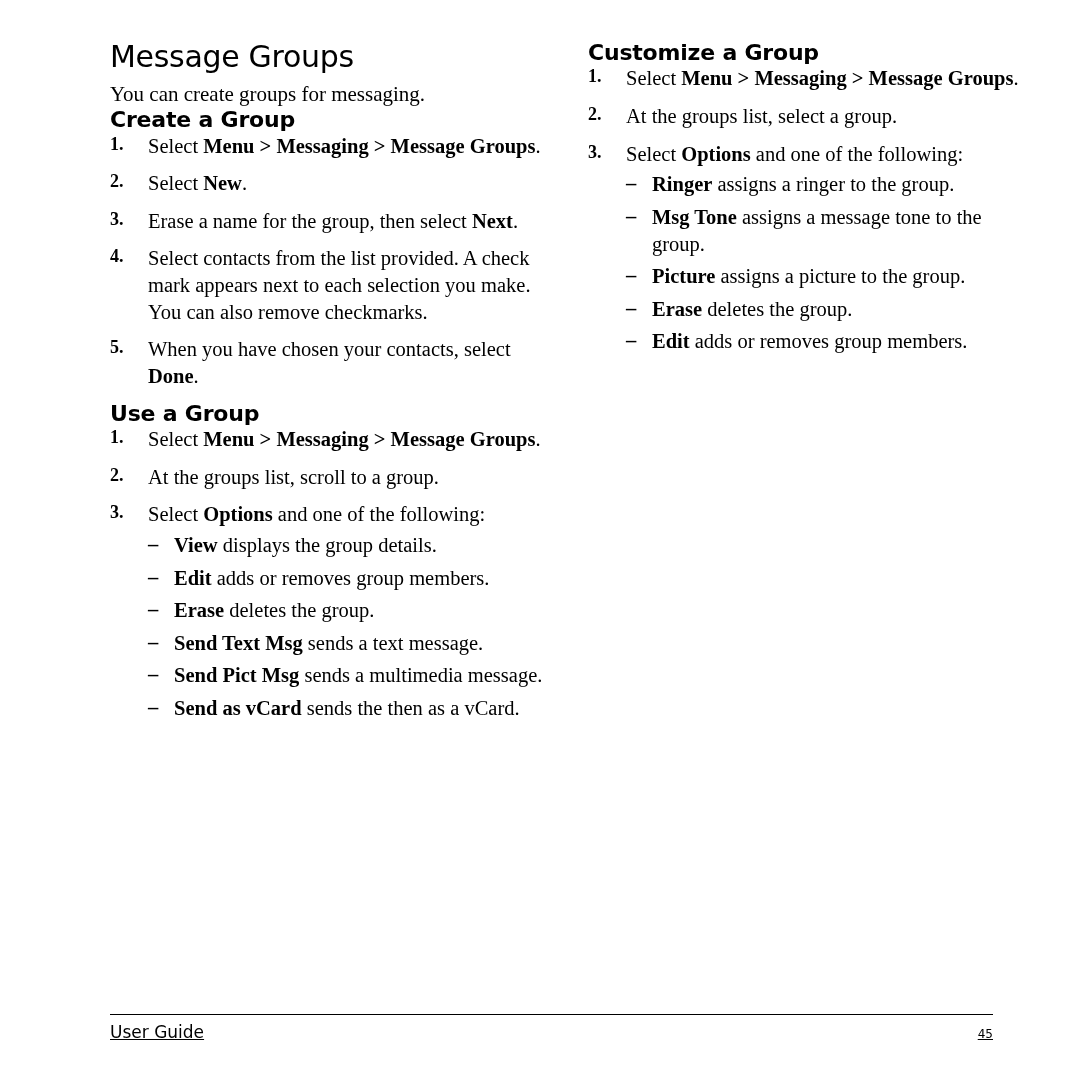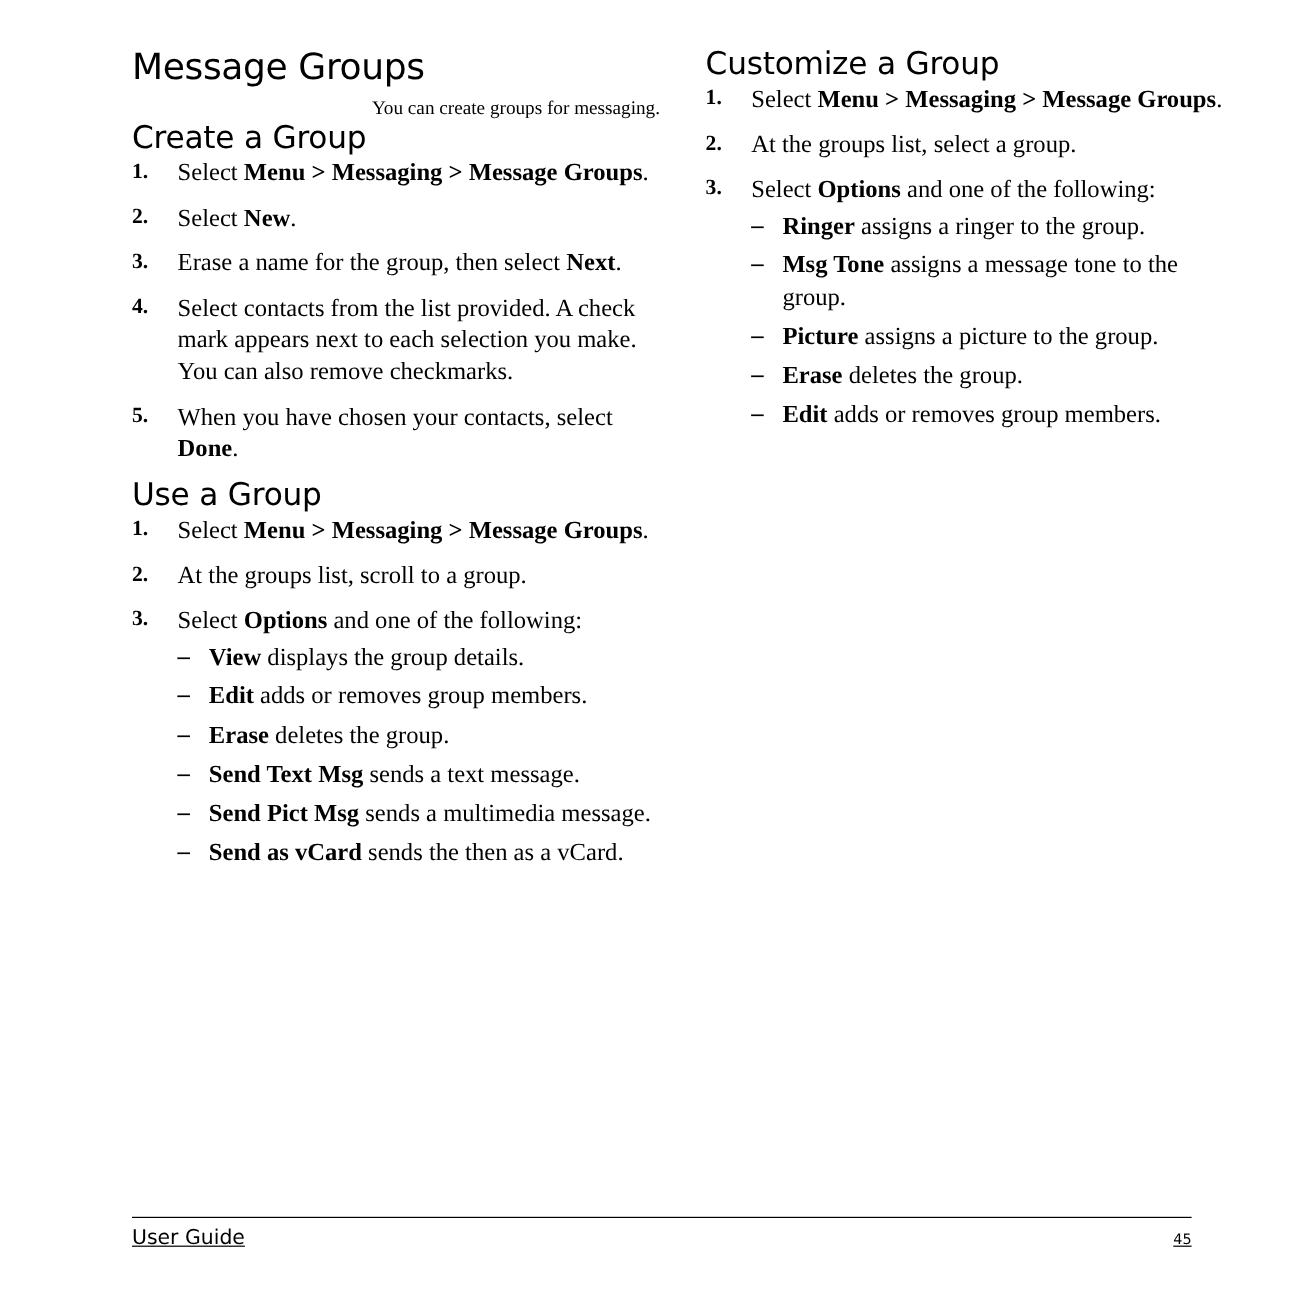--- a/index.html
+++ b/index.html
@@ -36,31 +36,30 @@
   h1.page-title {
     font-family: "DejaVu Sans", sans-serif;
     font-weight: normal;
     font-size: 30px;
     letter-spacing: -0.3px;
     margin: 0 0 8px 0;
     line-height: 1.1;
   }
   h2.section-title {
     font-family: "DejaVu Sans", sans-serif;
-    font-weight: normal;
-    font-size: 26px;
+    font-weight: bold;
+    font-size: 22px;
     letter-spacing: -0.2px;
     margin: 0;
     line-height: 1.15;
   }
   .intro {
-    font-size: 16px;
+    font-size: 21px;
     line-height: 1.25;
     margin: 0;
-    text-align: right;
   }
   ol.steps {
     list-style: none;
     margin: 0;
     padding: 0;
   }
   ol.steps > li {
     position: relative;
     padding-left: 38px;
     font-size: 20.5px;

